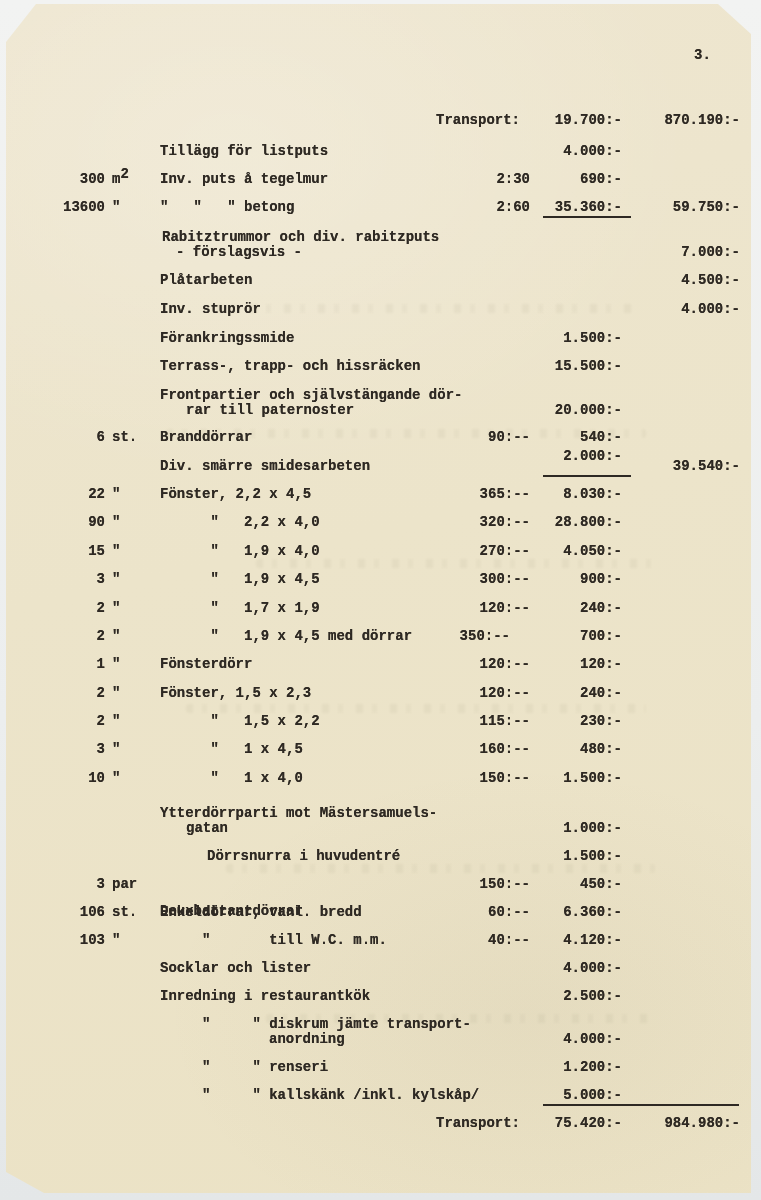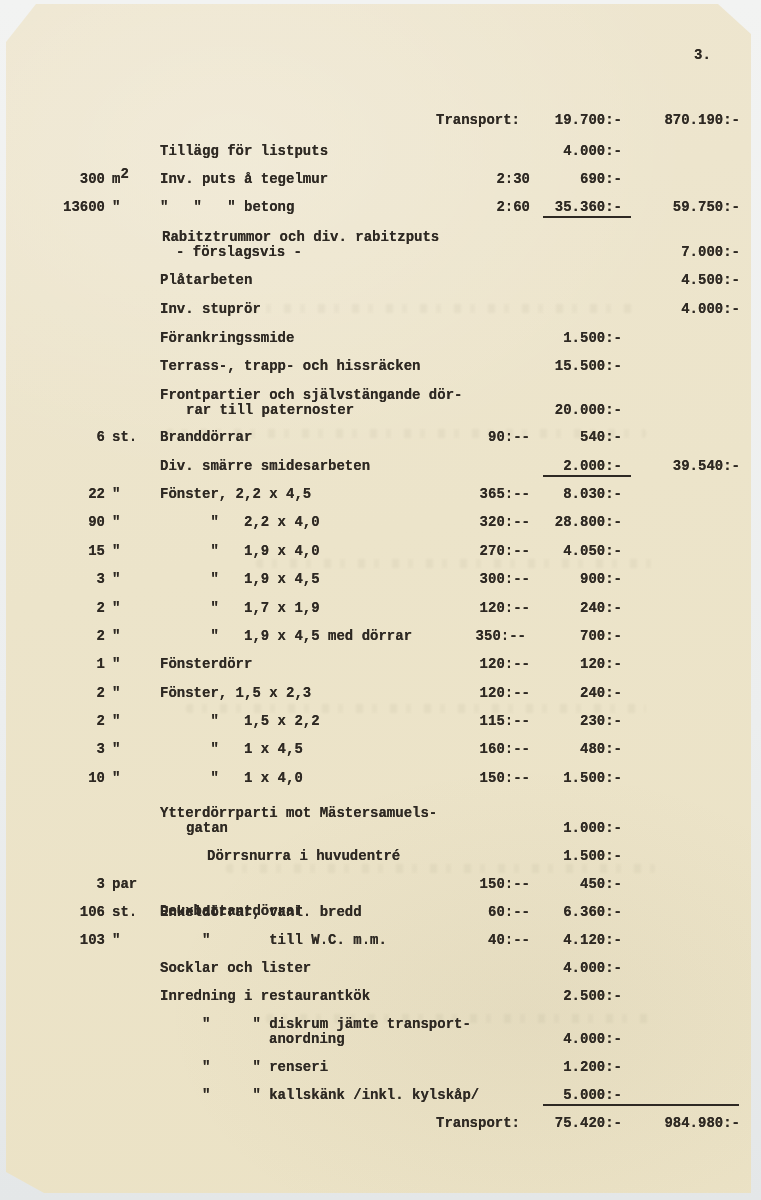--- a/index.html
+++ b/index.html
@@ -93,21 +93,21 @@
       </div>
       <div class="row">
         <span class="cell-r" style="left: 0px; top: 426px; width: 99px;">6</span>
         <span class="" style="left: 106px; top: 426px;">st.</span>
         <span class="" style="left: 154px; top: 426px;">Branddörrar</span>
         <span class="cell-r" style="left: 360px; top: 426px; width: 164px; text-align: right;">90:--</span>
         <span class="cell-r" style="left: 470px; top: 426px; width: 146px;">540:-</span>
       </div>
       <div class="row">
         <span class="" style="left: 154px; top: 455px;">Div. smärre smidesarbeten</span>
-        <span class="cell-r" style="left: 470px; top: 455px; width: 146px;">2.000:-</span>
+        <span class="cell-r" style="left: 470px; top: 445px; width: 146px;">2.000:-</span>
         <span class="cell-r" style="left: 596px; top: 455px; width: 138px;">39.540:-</span>
         <div class="ul" style="left: 537px; top: 471px; width: 88px;"></div>
       </div>
       <div class="row">
         <span class="cell-r" style="left: 0px; top: 483px; width: 99px;">22</span>
         <span class="" style="left: 106px; top: 483px;">"</span>
         <span class="" style="left: 154px; top: 483px;">Fönster, 2,2 x 4,5</span>
         <span class="cell-r" style="left: 360px; top: 483px; width: 164px;">365:--</span>
         <span class="cell-r" style="left: 470px; top: 483px; width: 146px;">8.030:-</span>
       </div>
@@ -136,21 +136,21 @@
         <span class="cell-r" style="left: 0px; top: 597px; width: 99px;">2</span>
         <span class="" style="left: 106px; top: 597px;">"</span>
         <span class="" style="left: 154px; top: 597px;">      "   1,7 x 1,9</span>
         <span class="cell-r" style="left: 360px; top: 597px; width: 164px;">120:--</span>
         <span class="cell-r" style="left: 470px; top: 597px; width: 146px;">240:-</span>
       </div>
       <div class="row">
         <span class="cell-r" style="left: 0px; top: 625px; width: 99px;">2</span>
         <span class="" style="left: 106px; top: 625px;">"</span>
         <span class="" style="left: 154px; top: 625px;">      "   1,9 x 4,5 med dörrar</span>
-        <span class="cell-r" style="left: 356px; top: 625px; width: 164px;">350:--</span>
+        <span class="cell-r" style="left: 340px; top: 625px; width: 164px;">350:--</span>
         <span class="cell-r" style="left: 470px; top: 625px; width: 146px;">700:-</span>
       </div>
       <div class="row">
         <span class="cell-r" style="left: 0px; top: 653px; width: 99px;">1</span>
         <span class="" style="left: 106px; top: 653px;">"</span>
         <span class="" style="left: 154px; top: 653px;">Fönsterdörr</span>
         <span class="cell-r" style="left: 360px; top: 653px; width: 164px;">120:--</span>
         <span class="cell-r" style="left: 470px; top: 653px; width: 146px;">120:-</span>
       </div>
       <div class="row">

